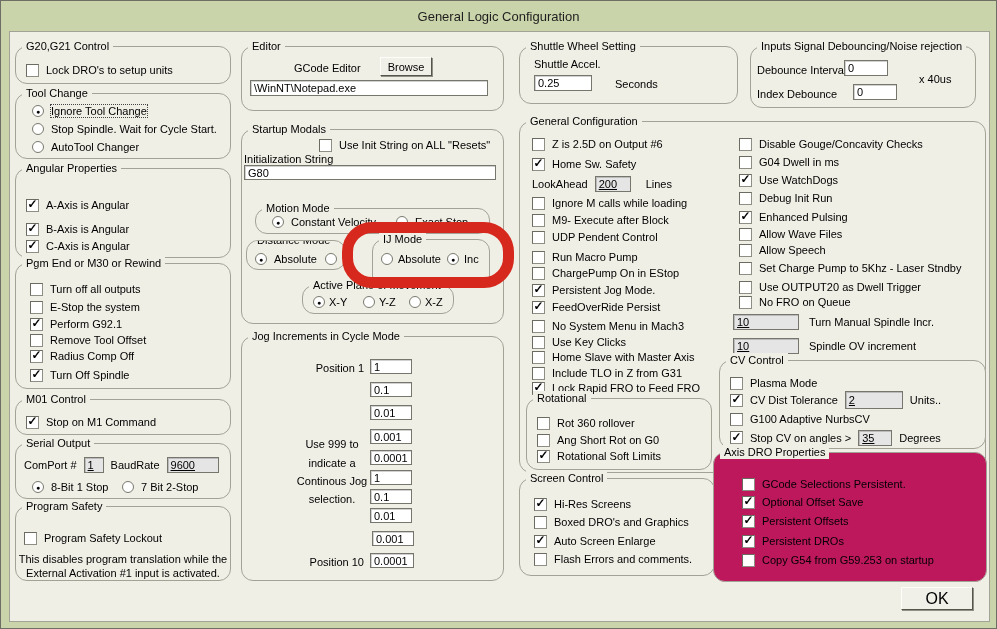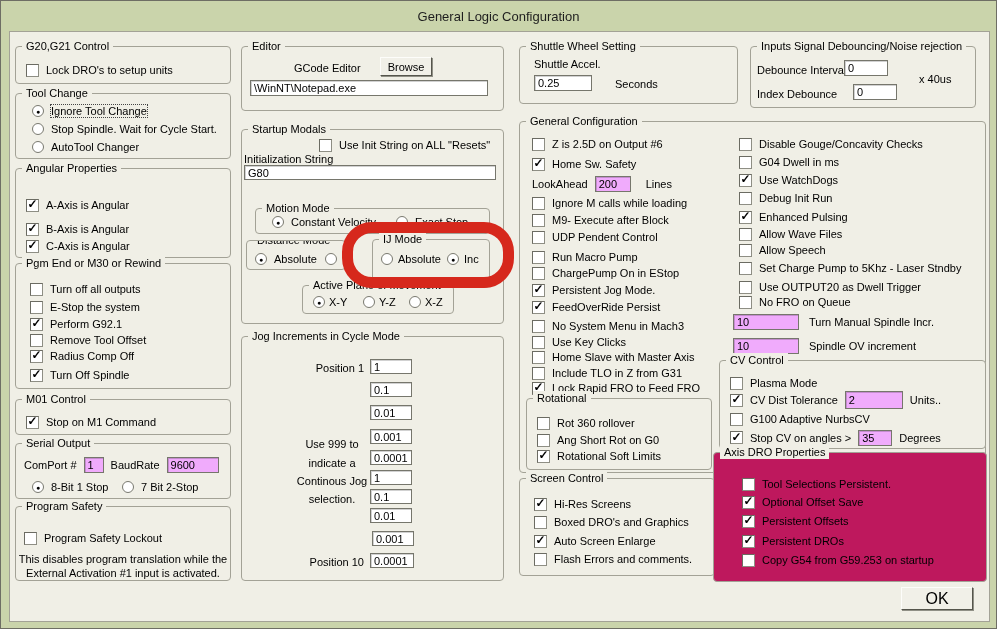--- a/index.html
+++ b/index.html
@@ -1,28 +1,28 @@
 <!DOCTYPE html>
 <html><head>
 <meta charset="utf-8">
 <style>
   html,body{margin:0;padding:0;background:#888;}
   .window{position:relative;width:997px;height:629px;background:#cad4ab;border:1px solid #6e6e64;box-sizing:border-box;font-family:"Liberation Sans",sans-serif;font-size:11px;color:#000;overflow:hidden;}
   .titlebar{position:absolute;left:0;top:0;right:0;height:30px;display:flex;align-items:center;justify-content:center;font-size:13px;color:#1e1e1e;}
   .dialog{position:absolute;left:8px;top:30px;width:981px;height:591px;background:#f0efe6;border:1px solid #a3a296;box-sizing:border-box;}
-  .group{position:absolute;border:1px solid #a3a296;border-radius:4px;box-sizing:border-box;}
+  .group{position:absolute;border:1px solid #a3a296;border-radius:12px;box-sizing:border-box;}
   .legend{position:absolute;top:-8px;left:6px;background:#f0efe6;padding:0 4px;white-space:nowrap;line-height:14px;}
   .row{position:absolute;display:flex;align-items:center;gap:7px;white-space:nowrap;height:14px;}
   .cb{flex:none;width:13px;height:13px;background:#fff;border:1px solid #8e8e84;border-top-color:#6b6b62;border-left-color:#6b6b62;box-sizing:border-box;display:flex;align-items:center;justify-content:center;}
   .cb i{font-style:normal;font-size:12px;font-weight:700;line-height:1;margin-top:-2px;}
   .rb{flex:none;width:12px;height:12px;background:#fff;border:1px solid #79796f;border-radius:50%;box-sizing:border-box;display:flex;align-items:center;justify-content:center;}
   .rb i{font-style:normal;font-size:7px;line-height:1;}
   .lbl{position:absolute;white-space:nowrap;line-height:14px;}
   .tb{position:absolute;background:#fff;border:1px solid #76766c;box-shadow:inset 1px 1px 0 rgba(0,0,0,.18);padding:0 3px;display:flex;align-items:center;box-sizing:border-box;}
-  .tb2{background:#f0abfc;border:1px solid #76766c;box-shadow:inset 1px 1px 0 rgba(0,0,0,.18);padding:1px 3px;display:flex;align-items:center;box-sizing:border-box;height:16px;}
+  .tb2{background:#e5e5e5;border:1px solid #76766c;box-shadow:inset 1px 1px 0 rgba(0,0,0,.18);padding:1px 3px;display:flex;align-items:center;box-sizing:border-box;height:16px;text-decoration:underline;}
   .btn{position:absolute;background:#f1f0e8;border:1px solid;border-color:#fdfdfa #55554c #55554c #fdfdfa;box-shadow:1px 1px 0 rgba(80,80,70,.6);display:flex;align-items:center;justify-content:center;box-sizing:border-box;}
   .f{outline:1px dotted #444;}
   .center{left:0;right:0;text-align:center;}
   .ring{position:absolute;left:341px;top:221px;width:172px;height:66px;border:11px solid #d6281c;border-radius:30px;box-sizing:border-box;z-index:50;pointer-events:none;}
 </style>
 </head>
 <body>
 
 <div class="window">
   <div class="titlebar">
@@ -543,21 +543,21 @@
       <span>Degrees</span>
     </div>
   </div>
 
   <div class="group" style="left:712px;top:451px;width:274px;height:130px;background:#be185d">
     <span class="legend">Axis DRO Properties</span>
     <label class="row" style="left:28px;top:24px">
         <span class="cb">
           <i></i>
         </span>
-        <span>Tool Selections Persistent.</span>
+        <span>GCode Selections Persistent.</span>
       </label>
     <label class="row" style="left:28px;top:42px">
         <span class="cb">
           <i>✓</i>
         </span>
         <span>Optional Offset Save</span>
       </label>
     <label class="row" style="left:28px;top:61px">
         <span class="cb">
           <i>✓</i>

